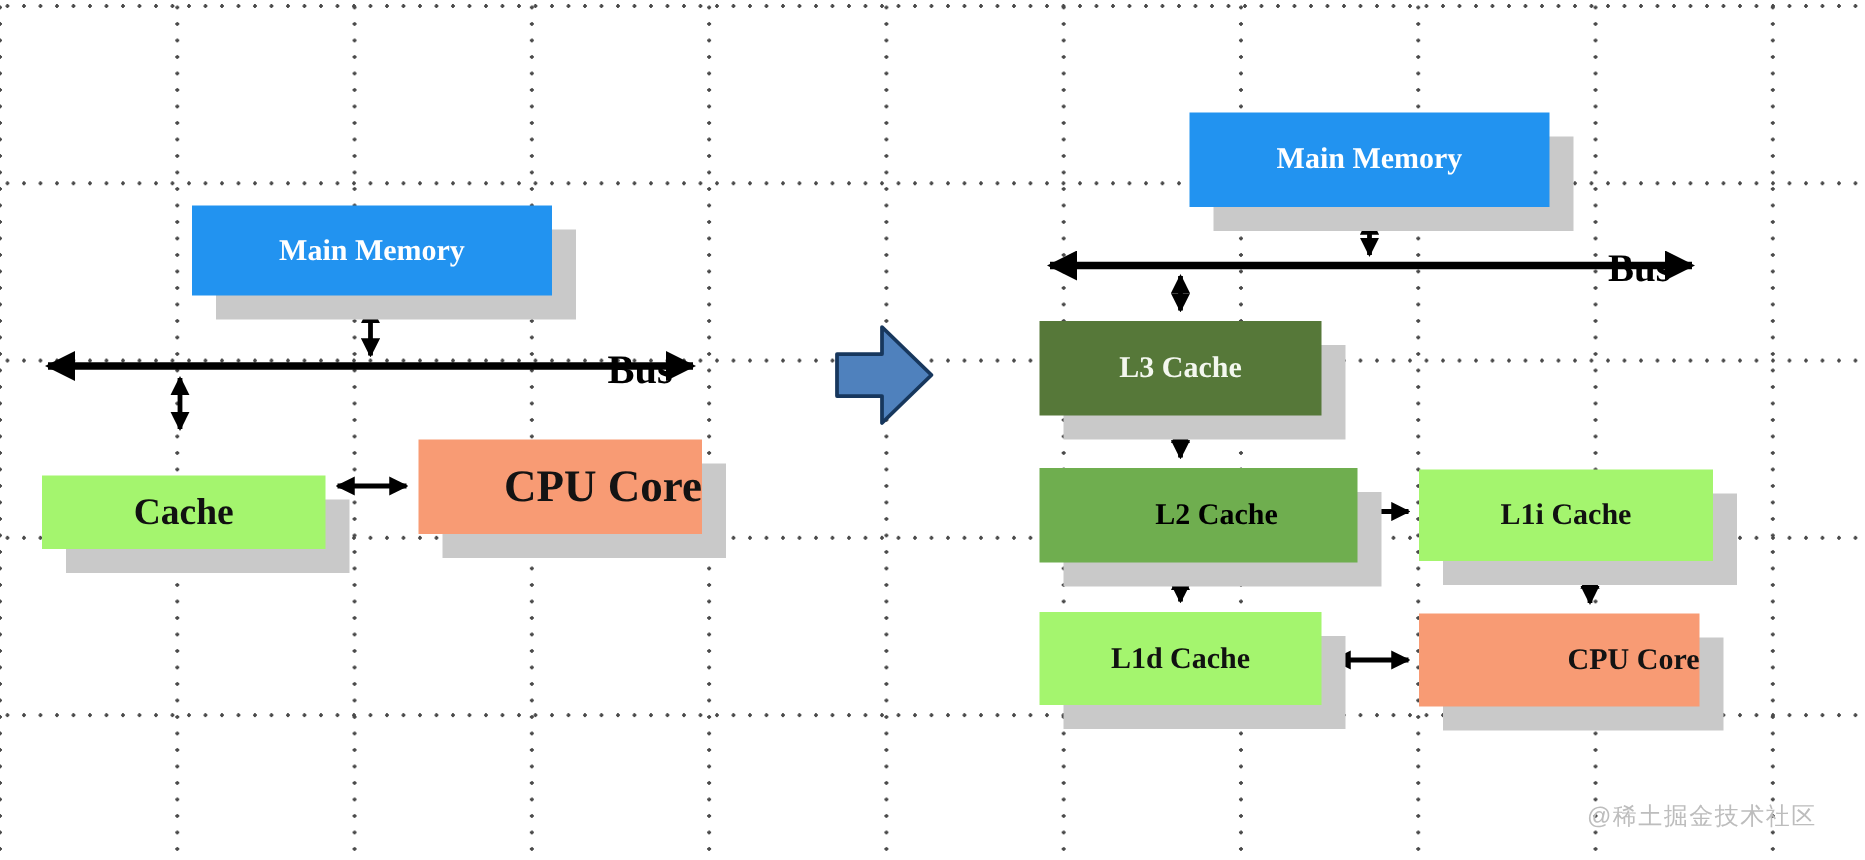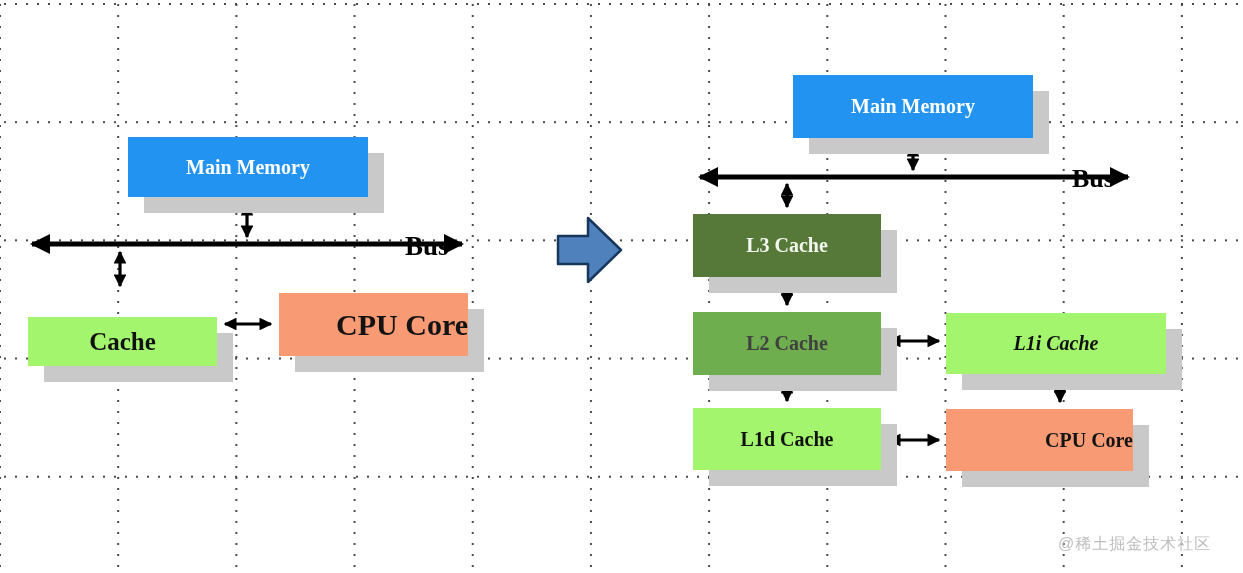--- a/index.html
+++ b/index.html
@@ -18,21 +18,21 @@
   }
   .box{
     position:absolute;
     display:flex;align-items:center;justify-content:center;
     font-weight:bold;font-size:20px;
     box-shadow:16px 16px 0 #c9c9c9;
     white-space:nowrap;
   }
   .blue{background:#2293f0;color:#ffffff;}
   .lgreen{background:#a4f56e;color:#111111;}
-  .mgreen{background:#6fae4f;color:#404040;}
+  .mgreen{background:#6fae4f;color:#000000;padding-left:24px;}
   .dgreen{background:#567839;color:#f3f7ee;}
   .salmon{background:#f89b74;color:#131313;justify-content:flex-end;}
   .bus-label{
     position:absolute;font-weight:bold;font-size:27px;color:#000;
     font-family:"Liberation Serif", serif;
     margin-top:25px;
   }
   .arrow-layer{position:absolute;left:0;top:0;pointer-events:none;}
   .watermark{
     position:absolute;left:1058px;top:534px;
@@ -94,21 +94,21 @@
   </div>
 
   <div class="box mgreen" style="left:693px;top:312px;width:188px;height:63px;">
     <span>L2 Cache</span>
   </div>
 
   <div class="box lgreen" style="left:693px;top:408px;width:188px;height:62px;text-align:center;">
     <span>L1d Cache</span>
   </div>
 
-  <div class="box lgreen" style="left:946px;top:313px;width:220px;height:61px;font-style:italic;">
+  <div class="box lgreen" style="left:946px;top:313px;width:196px;height:61px;">
     <span>L1i Cache</span>
   </div>
 
   <div class="box salmon" style="left:946px;top:409px;width:187px;height:62px;">
     <span>CPU Core</span>
   </div>
 
   <div class="watermark">@稀土掘金技术社区</div>
 </div>
 

